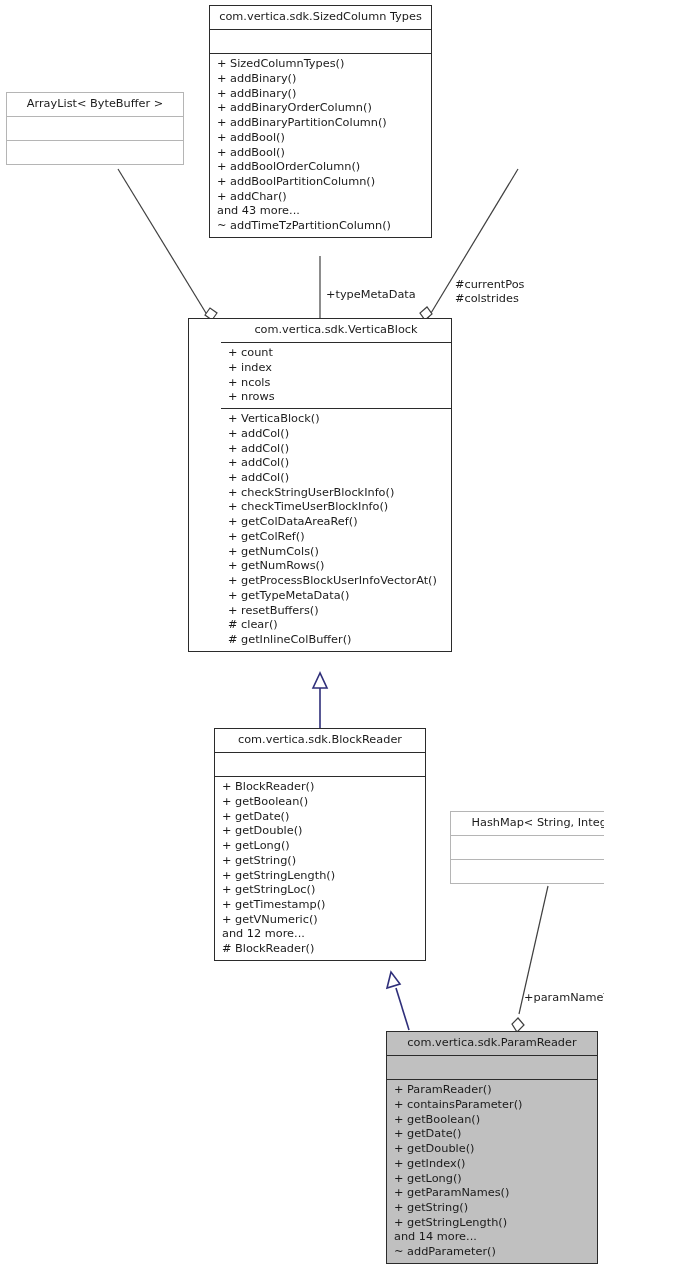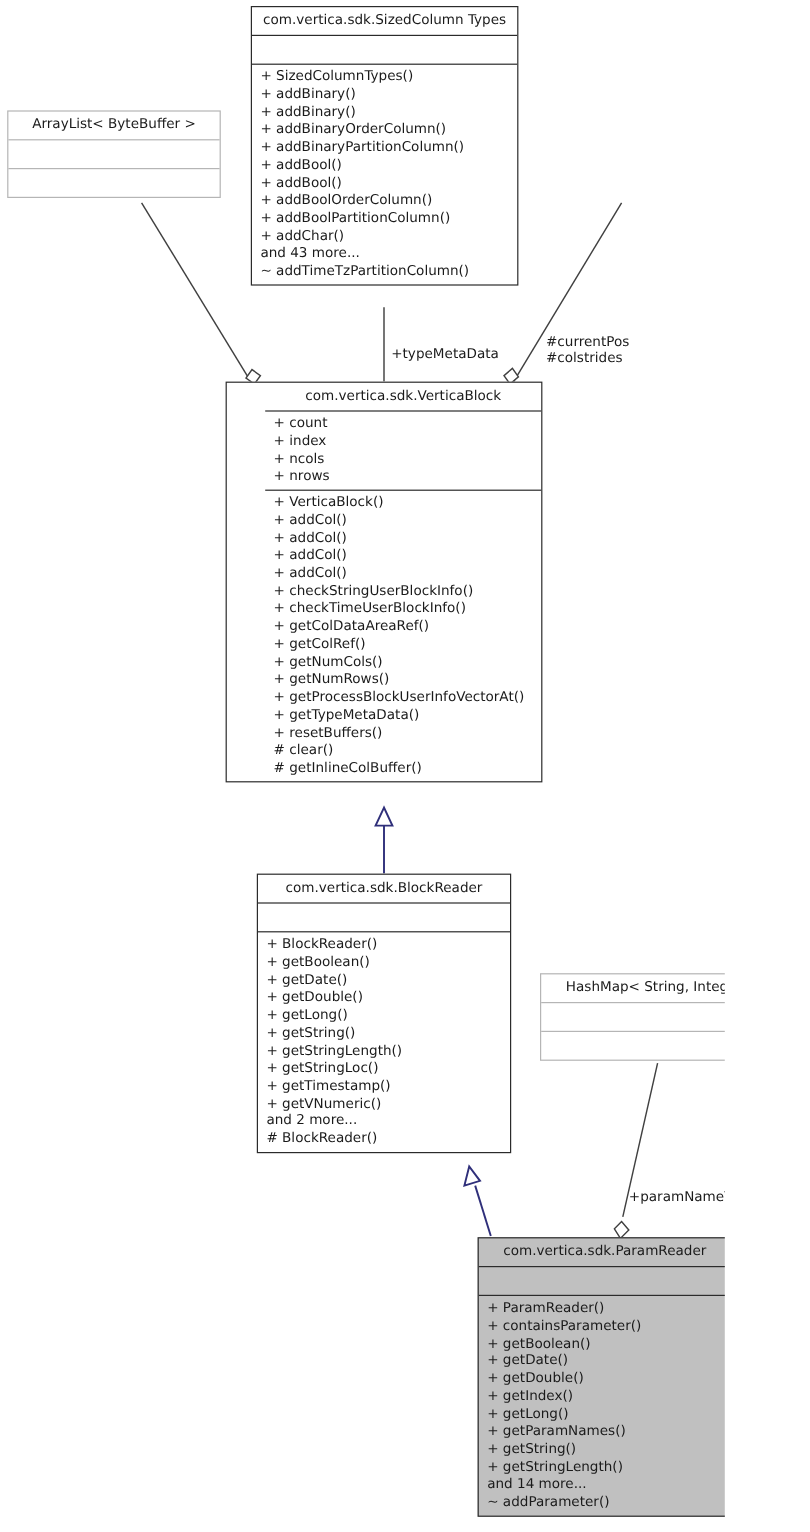--- a/index.html
+++ b/index.html
@@ -169,35 +169,35 @@
     <div class="uml-compart">+ BlockReader()
 + getBoolean()
 + getDate()
 + getDouble()
 + getLong()
 + getString()
 + getStringLength()
 + getStringLoc()
 + getTimestamp()
 + getVNumeric()
-and 2 more...
+and 12 more...
 # BlockReader()</div>
   </div>
 
   <div class="uml-box light" style="left:450px; top:811px; width:203px;">
     <div class="uml-name">HashMap&lt; String, Integer &gt;</div>
     <div class="uml-sep"></div>
     <div class="uml-compart empty"></div>
     <div class="uml-sep"></div>
     <div class="uml-compart empty"></div>
   </div>
 
   <div class="edge-label" style="left:524px; top:991px;text-align:center;">+paramNameToIndex</div>
 
-  <div class="uml-box thick filled" style="left:398px; top:1031px; width:212px;">
+  <div class="uml-box thick filled" style="left:386px; top:1031px; width:212px;">
     <div class="uml-name">com.vertica.sdk.ParamReader</div>
     <div class="uml-sep"></div>
     <div class="uml-compart empty"></div>
     <div class="uml-sep"></div>
     <div class="uml-compart">+ ParamReader()
 + containsParameter()
 + getBoolean()
 + getDate()
 + getDouble()
 + getIndex()

